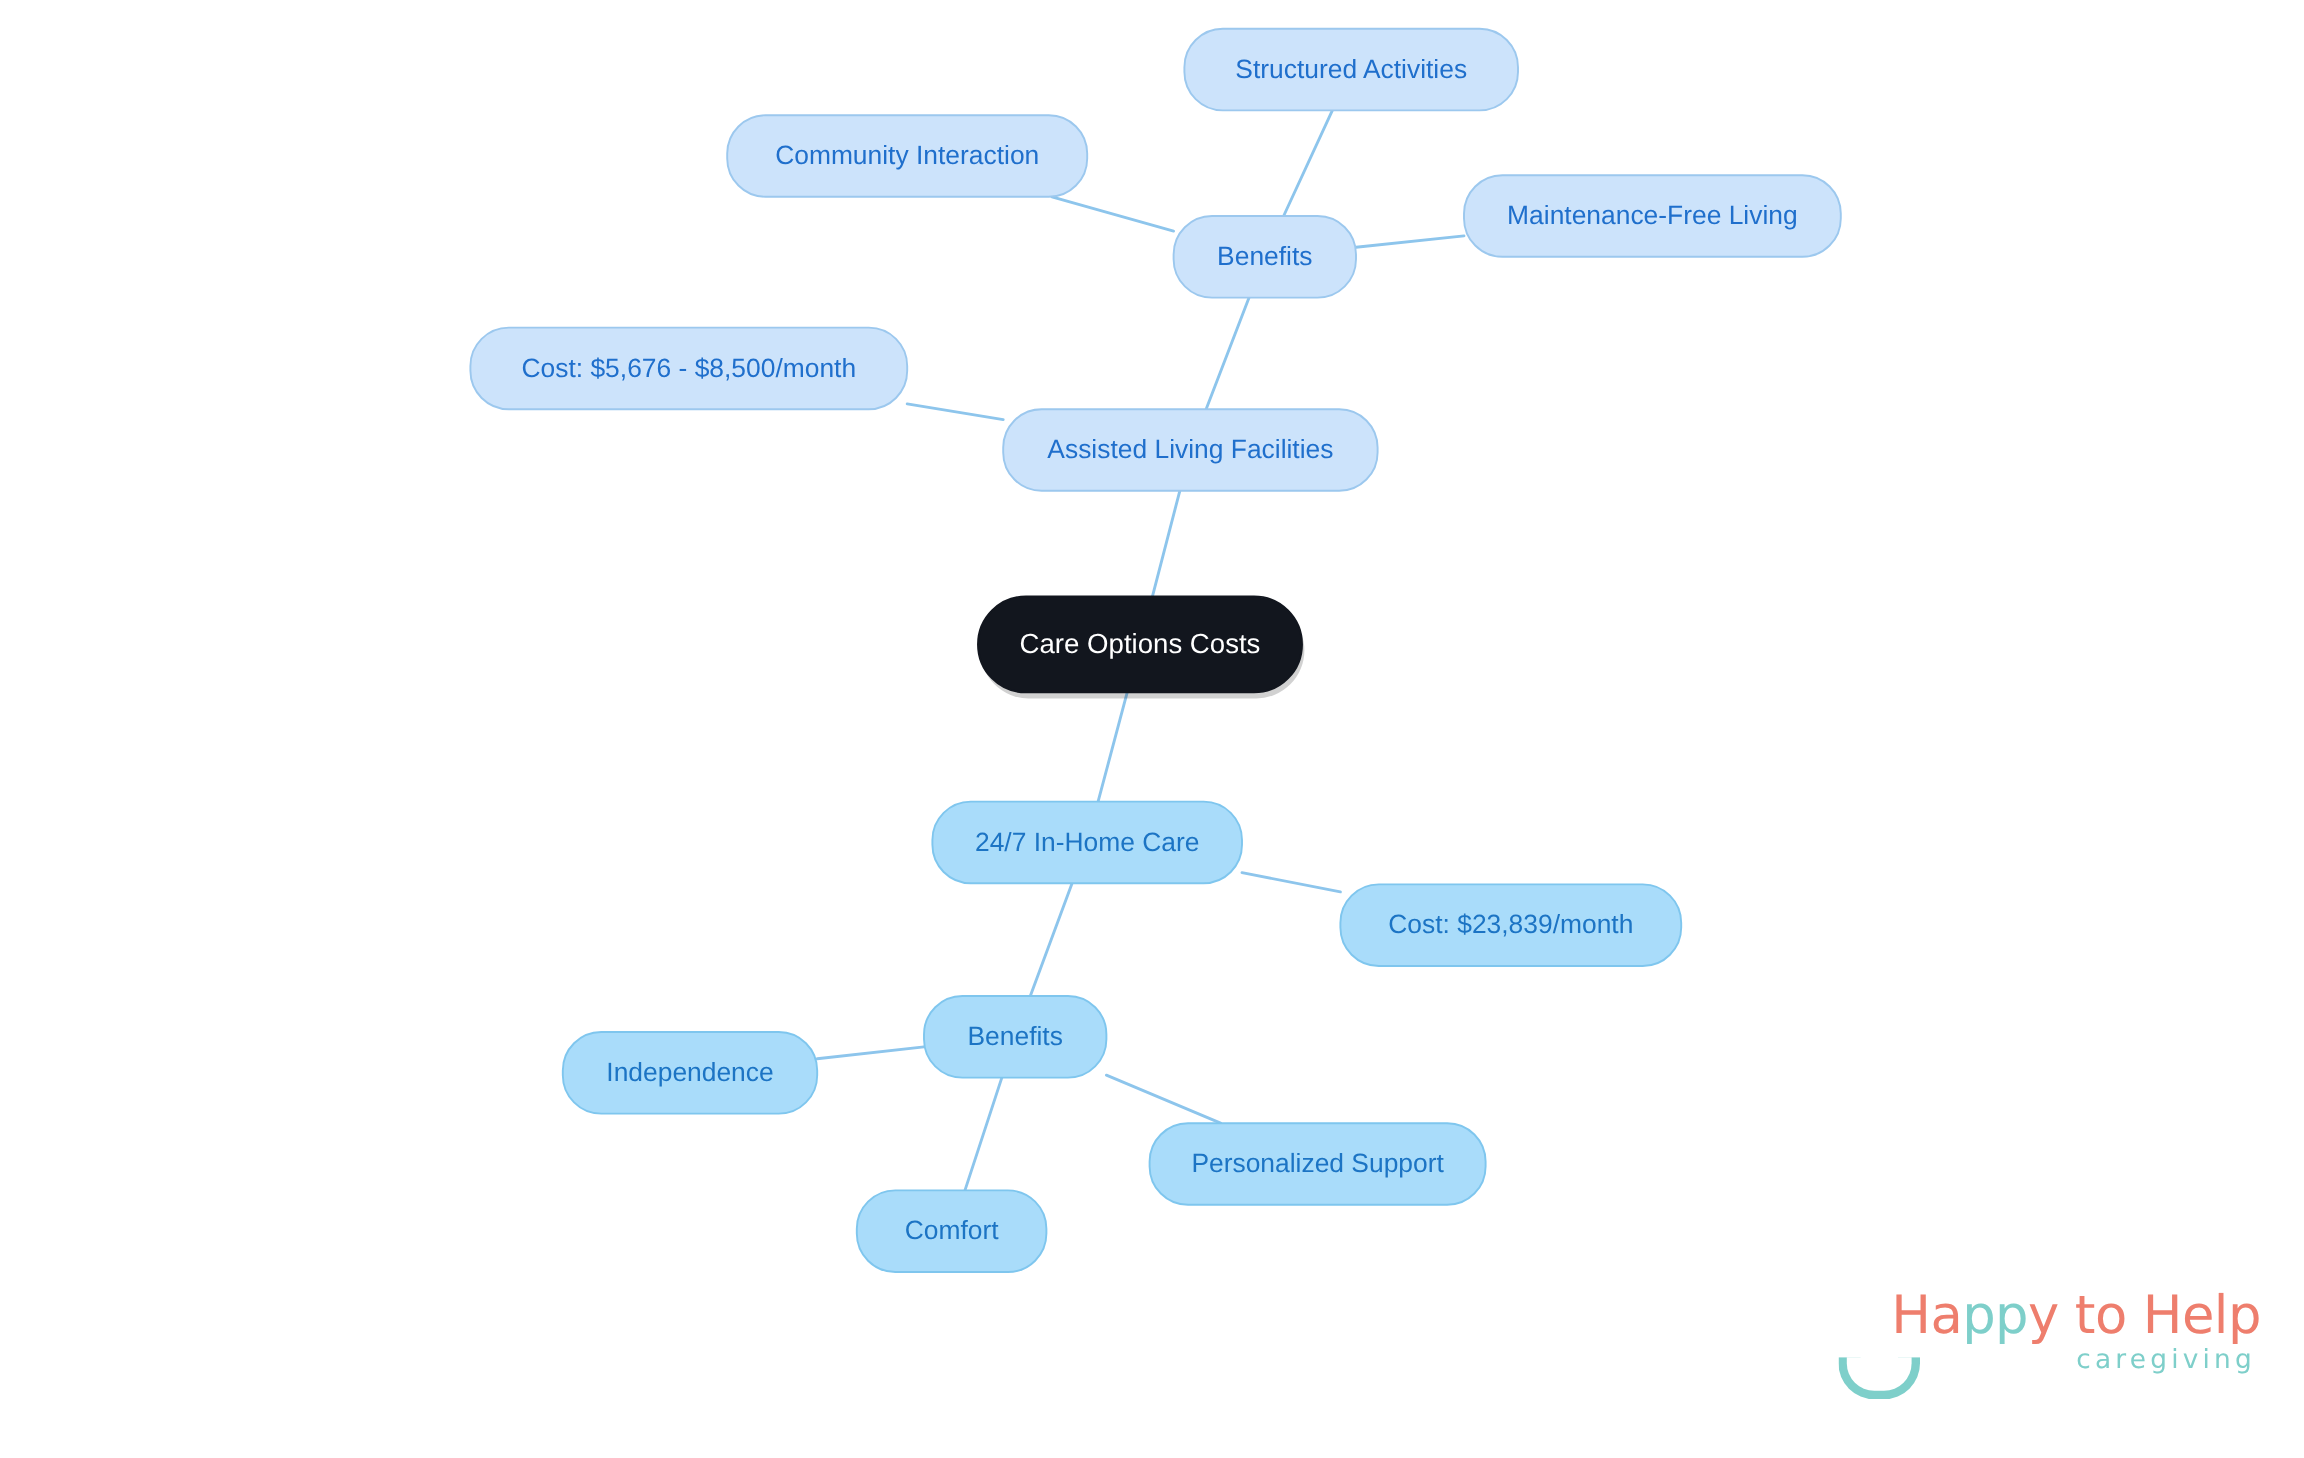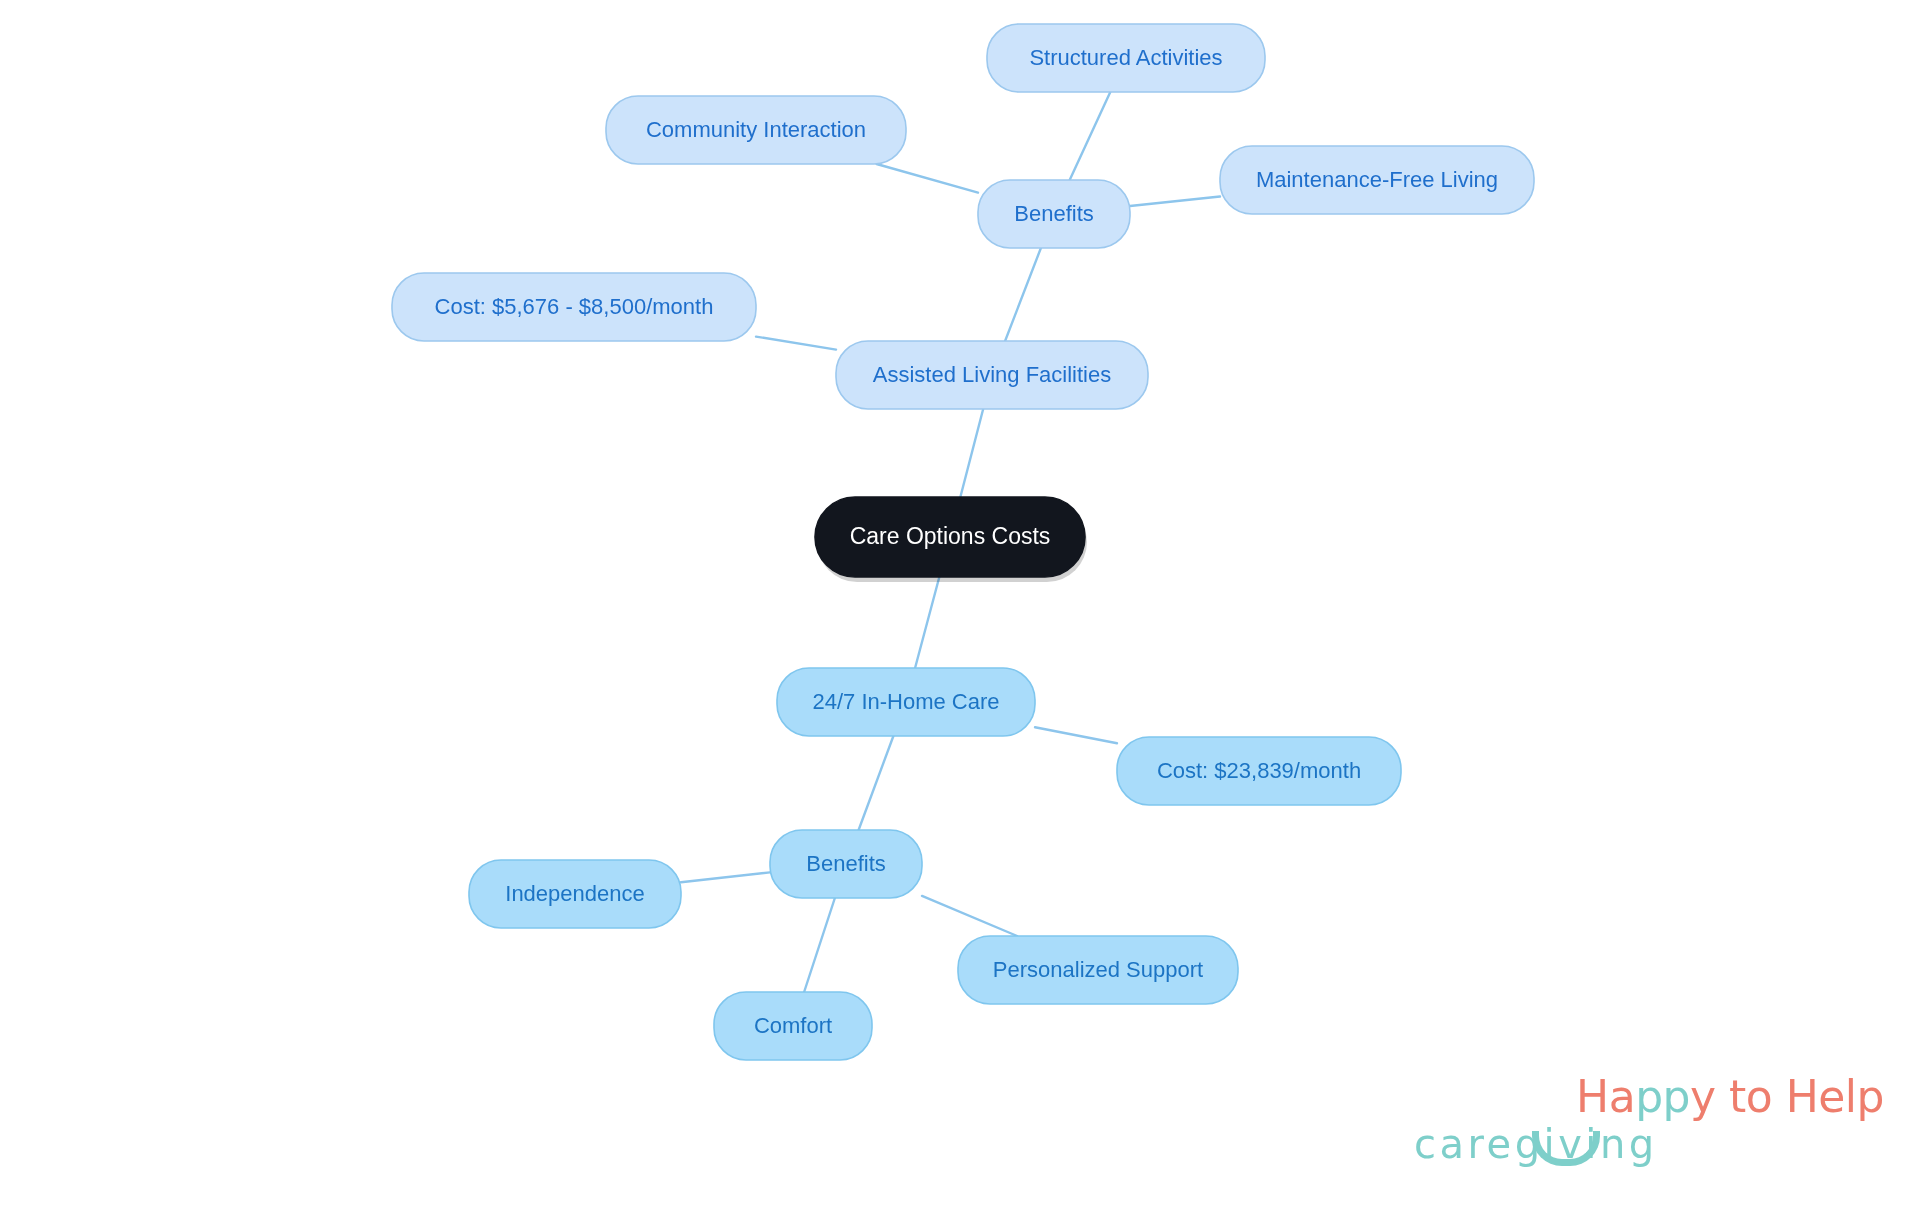--- a/index.html
+++ b/index.html
@@ -102,24 +102,24 @@
     top: 56px;
     width: 54px;
     height: 28px;
     border: 7px solid #7ECFCA;
     border-top: none;
     border-radius: 0 0 30px 30px;
   }
   .logo-sub {
     margin-top: 2px;
     font-family: "DejaVu Sans", sans-serif;
-    font-size: 40px;
+    font-size: 22px;
     letter-spacing: 3.5px;
     color: #7ECFCA;
-    text-align: left;
+    text-align: right;
     padding-right: 4px;
   }
 </style>
 </head>
 <body>
 
 <div id="mindmap-stage">
   <svg id="mindmap-svg" viewBox="0 0 1920 1215">
     <g id="edges-layer">
         <path class="edge" d="M 960.3703703703703 497 L 983.1851851851852 409"></path>

